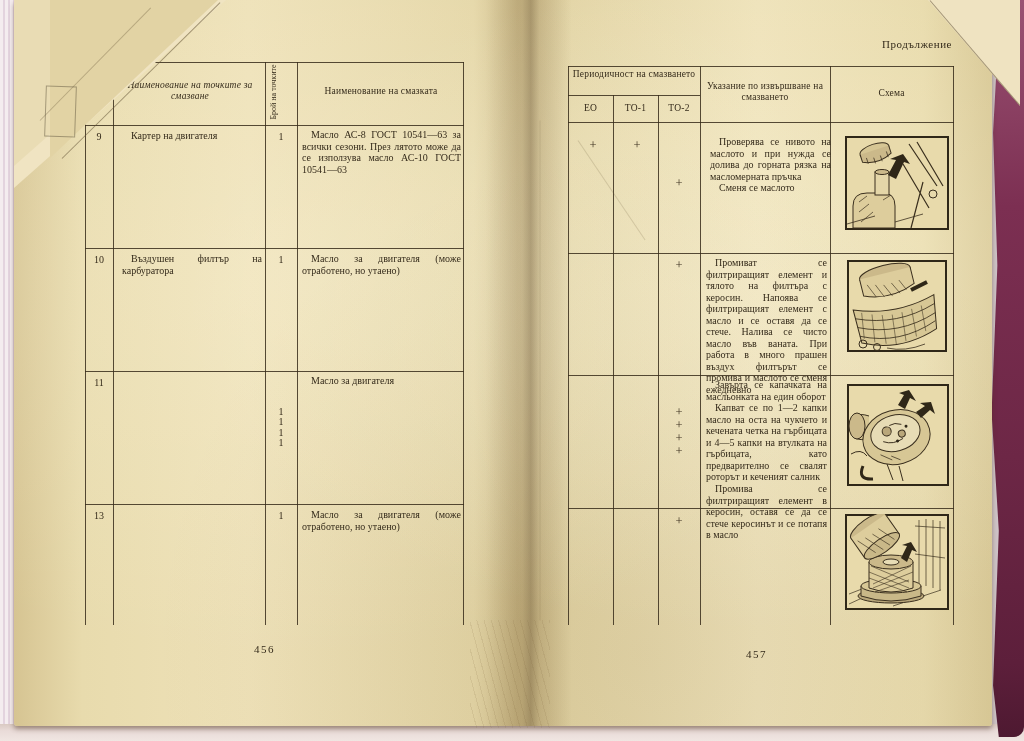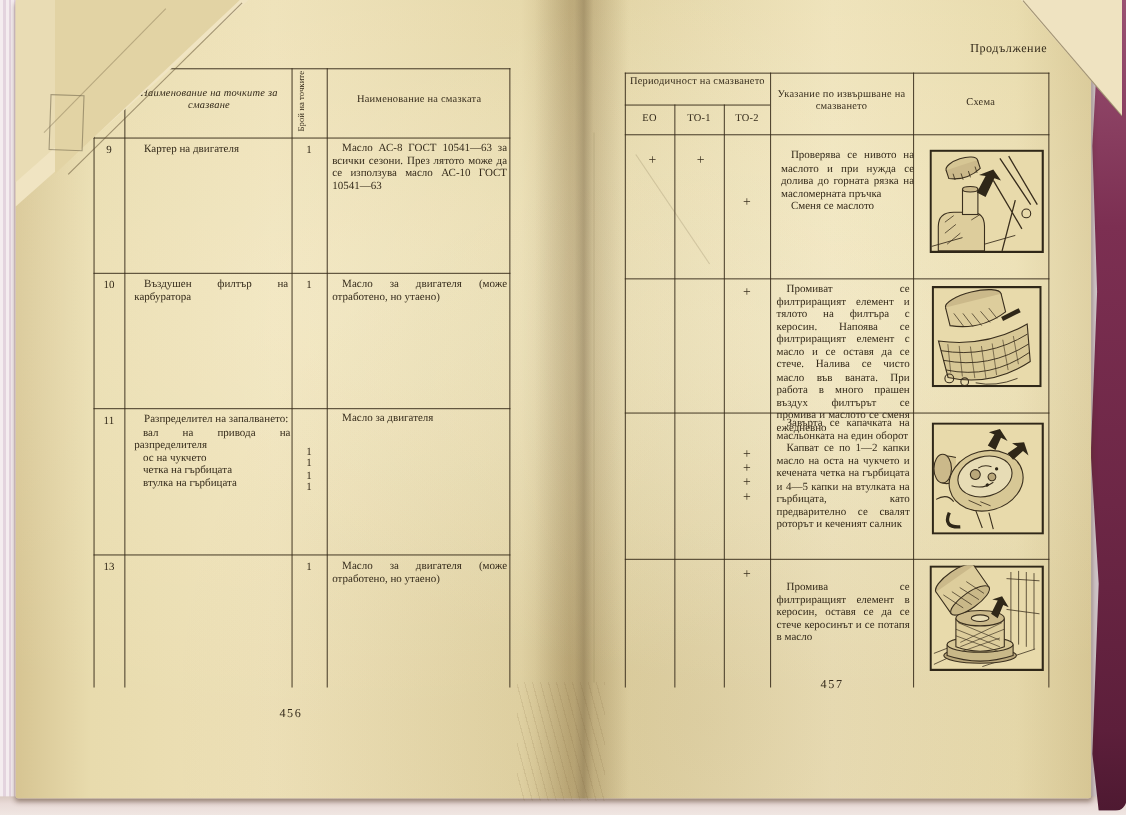--- a/index.html
+++ b/index.html
@@ -89,27 +89,20 @@
   <div class="abs num" style="left:86px;top:254px;width:26px;">10</div>
   <div class="abs cell" style="left:122px;top:253px;width:140px;">
       <p>Въздушен филтър на карбуратора</p>
     </div>
   <div class="abs num" style="left:266px;top:254px;width:30px;">1</div>
   <div class="abs cell" style="left:302px;top:253px;width:159px;">
       <p>Масло за двигателя (може отработено, но утаено)</p>
     </div>
 
   <div class="abs num" style="left:86px;top:377px;width:26px;">11</div>
-  <div class="abs cell" style="left:122px;top:376px;width:142px;">
-    <p>Разпределител на запалването:</p>
-    <div class="item">вал на привода на разпределителя</div>
-    <div class="item">ос на чукчето</div>
-    <div class="item">четка на гърбицата</div>
-    <div class="item">втулка на гърбицата</div>
-  </div>
   <div class="abs num" style="left:266px;top:407px;width:30px;line-height:10.4px;">
     <div>1</div>
     <div>1</div>
     <div>1</div>
     <div>1</div>
   </div>
   <div class="abs cell" style="left:302px;top:375px;width:159px;">
     <p>Масло за двигателя</p>
   </div>
 
@@ -157,21 +150,21 @@
     <div>+</div>
     <div>+</div>
     <div>+</div>
   </div>
   <div class="abs cell" style="left:706px;top:379px;width:121px;">
     <p>Завърта се капачката на масльонката на един оборот</p>
     <p>Капват се по 1—2 капки масло на оста на чукчето и кечената четка на гърбицата и 4—5 капки на втулката на гърбицата, като предварително се свалят роторът и кеченият салник</p>
   </div>
 
   <div class="abs plus" style="left:661px;top:515px;width:36px;">+</div>
-  <div class="abs cell" style="left:706px;top:528px;width:121px;">
+  <div class="abs cell" style="left:706px;top:483px;width:121px;">
     <p>Промива се филтриращият елемент в керосин, оставя се да се стече керосинът и се потапя в масло</p>
   </div>
 
   <div class="abs" style="left:845px;top:136px;">
     <svg width="104" height="94" viewBox="0 0 104 94">
       <rect x="1" y="1" width="102" height="92" fill="#e8daab" stroke="#2f2718" stroke-width="2"></rect>
       <path d="M8 92 L8 70 Q8 57 22 57 L38 57 Q50 57 50 70 L50 92 Z" fill="#ddcd9c" stroke="#3a2f1e"></path>
       <path d="M14 66 l8 -6 M14 76 l10 -8 M16 86 l12 -10 M38 64 l8 -5" stroke="#3a2f1e" stroke-width=".7" fill="none"></path>
       <rect x="30" y="36" width="14" height="23" fill="#e4d6a8" stroke="#3a2f1e"></rect>
       <ellipse cx="37" cy="36" rx="7" ry="2.5" fill="#cbb98a" stroke="#3a2f1e"></ellipse>
@@ -259,15 +252,15 @@
   <div class="abs crease" style="left:62px;top:158px;width:222px;transform:rotate(-44.6deg);"></div>
   <div class="abs crease" style="left:40px;top:120px;width:158px;transform:rotate(-45.5deg);opacity:.6;"></div>
   <div class="abs pencil" style="left:45px;top:86px;width:29px;height:49px;"></div>
 
   <div class="abs tri-tr" style="left:928px;top:0;width:92px;height:106px;background:#efe3c1;"></div>
   <div class="abs crease" style="left:930px;top:0;width:138px;transform:rotate(49.4deg);"></div>
   <div class="abs crease" style="left:578px;top:140px;width:120px;transform:rotate(56deg);opacity:.35;"></div>
   <div class="abs crease" style="left:540px;top:120px;width:500px;transform:rotate(90deg);transform-origin:left center;opacity:.25;"></div>
 
   <div class="abs pagenum" style="left:254px;top:643px;">456</div>
-  <div class="abs pagenum" style="left:746px;top:616px;">457</div>
+  <div class="abs pagenum" style="left:746px;top:648px;">457</div>
 
 </div>
 
 </body></html>

